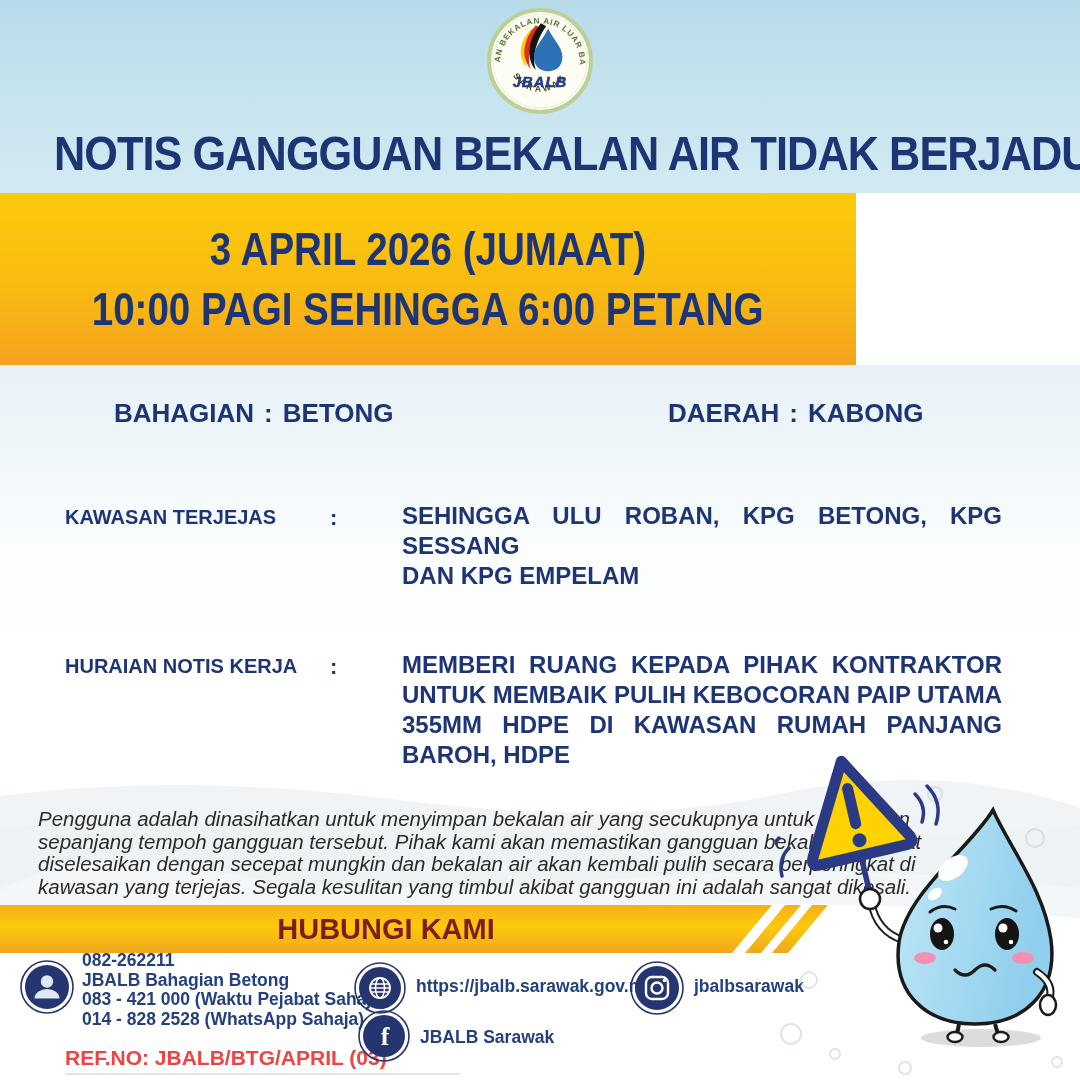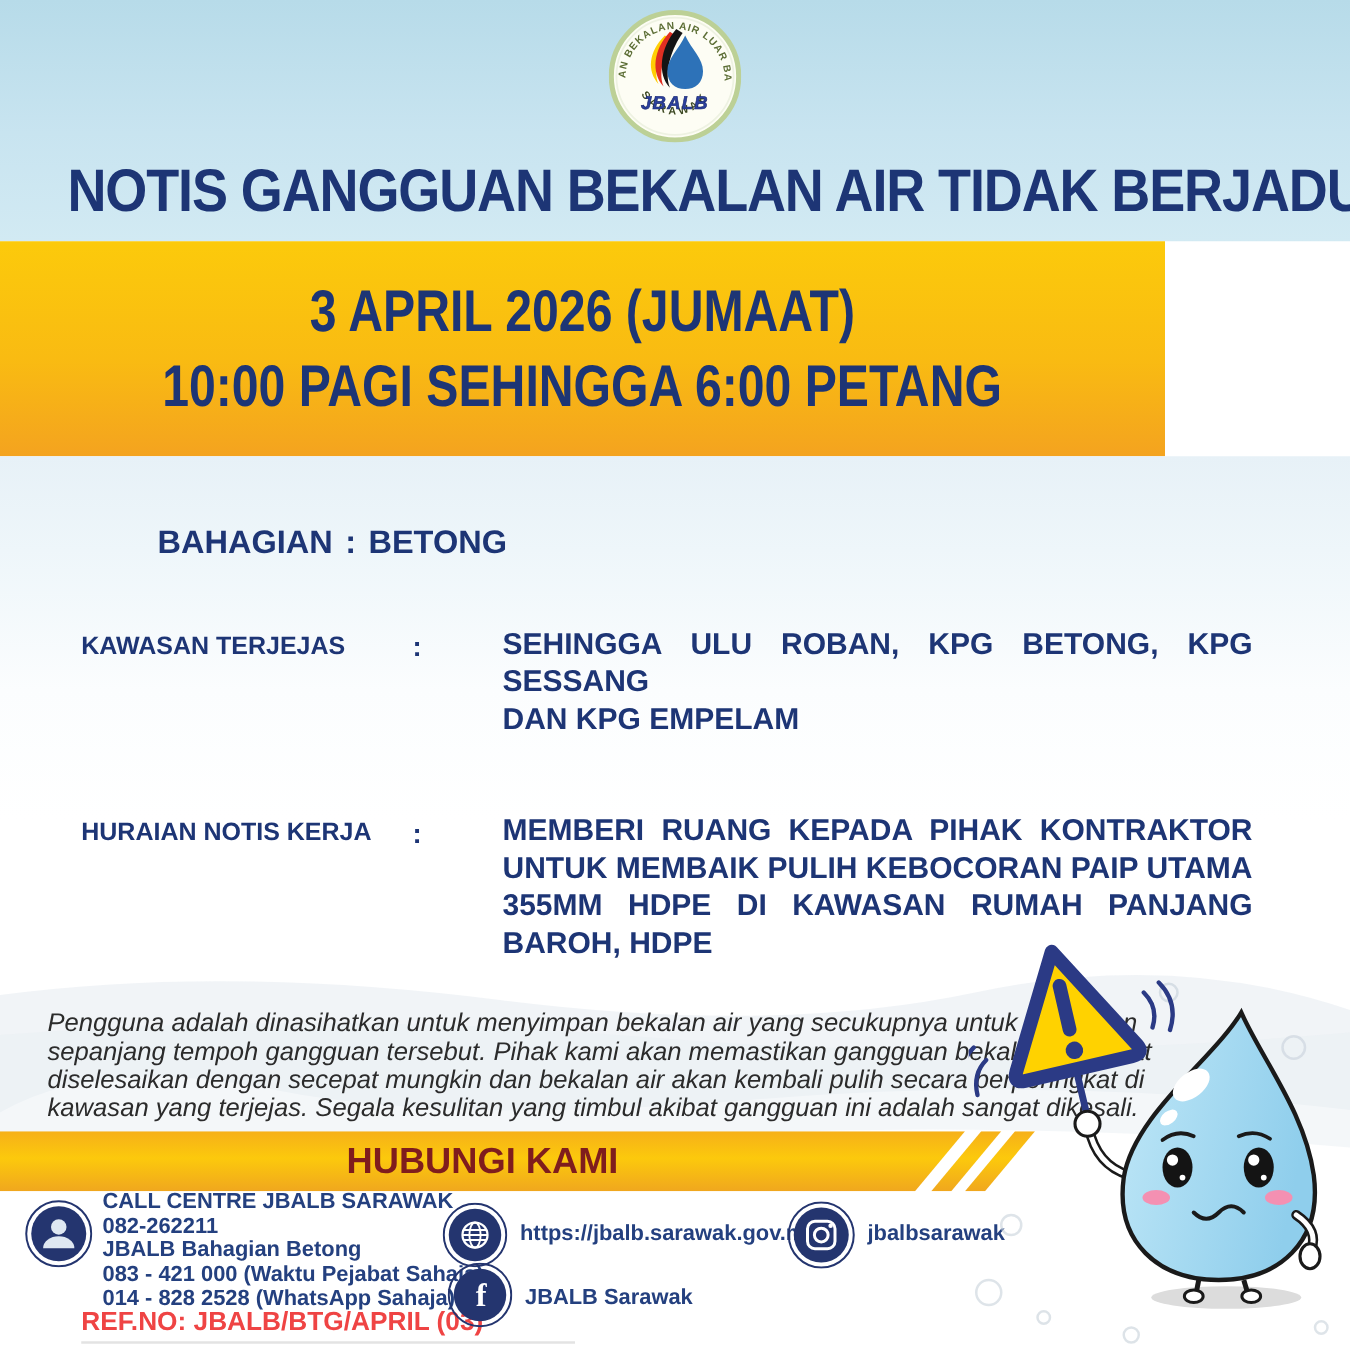--- a/index.html
+++ b/index.html
@@ -9,31 +9,31 @@
 
   
   .top { position:absolute; left:0; top:0; width:1080px; height:193px;
          background:linear-gradient(180deg,#b7dbe9 0%,#c8e4f0 55%,#d2eaf3 100%); }
   .logo { position:absolute; left:487px; top:8px; width:106px; height:106px; }
   .title { position:absolute; left:0; top:126px; width:1080px; text-align:center;
            font-size:48px; font-weight:700; color:#1d3575; letter-spacing:-1px;
            white-space:nowrap; transform:scaleX(0.90); transform-origin:50% 50%; }
 
   
-  .banner { position:absolute; left:0; top:193px; width:932px; height:172px;
+  .banner { position:absolute; left:0; top:193px; width:856px; height:172px;
             background:linear-gradient(180deg,#fcca0b 0%,#f9bb12 55%,#f4a31f 100%);
             display:flex; flex-direction:column; align-items:center; padding-top:26px; }
   .banner .line { font-size:47px; font-weight:700; color:#1d3575; line-height:60px;
                   white-space:nowrap; transform:scaleX(0.82); transform-origin:50% 50%; }
 
   
   .main { position:absolute; left:0; top:365px; width:1080px; height:415px;
           background:linear-gradient(180deg,#e7f1f7 0%,#eef6fa 18%,#fbfdfe 45%,#ffffff 70%); }
   .region-item { position:absolute; top:33px; font-size:26px; font-weight:700; color:#1d3575; white-space:nowrap; }
-  .region-b { left:126px;margin-top:20px; } .region-d { left:668px; }
+  .region-b { left:114px; } .region-d { left:668px; }
   .region-item .sep { margin:0 10px; }
   .dlabel { position:absolute; left:65px; font-size:20px; font-weight:700; color:#1d3575; white-space:nowrap; }
   .dcolon { position:absolute; left:330px; font-size:22px; font-weight:700; color:#1d3575; }
   .dvalue { position:absolute; left:402px; width:600px; font-size:24px; font-weight:700;
             color:#1d3575; line-height:30px; }
   .jline { text-align:justify; text-align-last:justify; }
   .jline.last { text-align-last:left; }
   .row1-label { top:141px; } .row1-colon { top:140px; } .row1-value { top:136px; }
   .row2-label { top:290px; } .row2-colon { top:289px; } .row2-value { top:285px; }
 
@@ -94,20 +94,23 @@
 
   <div class="banner">
     <div class="line">3 APRIL 2026 (JUMAAT)</div>
     <div class="line">10:00 PAGI SEHINGGA 6:00 PETANG</div>
   </div>
 
   <div class="main">
     <div class="region-item region-b">
       <span>BAHAGIAN</span><span class="sep">:</span><span>BETONG</span>
     </div>
+    <div class="region-item region-d">
+      <span>DAERAH</span><span class="sep">:</span><span>KABONG</span>
+    </div>
 
     <div class="dlabel row1-label">KAWASAN TERJEJAS</div>
     <div class="dcolon row1-colon">:</div>
     <div class="dvalue row1-value">
       <div class="jline">SEHINGGA ULU ROBAN, KPG BETONG, KPG SESSANG</div>
       <div class="jline last">DAN KPG EMPELAM</div>
     </div>
 
     <div class="dlabel row2-label">HURAIAN NOTIS KERJA</div>
     <div class="dcolon row2-colon">:</div>
@@ -151,21 +154,20 @@
   </svg>
   <div class="contact-bar-label">HUBUNGI KAMI</div>
 
   <svg class="icon-badge" style="left:20px; top:960px;" width="54" height="54" viewBox="0 0 54 54">
     <circle cx="27" cy="27" r="26" fill="none" stroke="#24356f" stroke-width="1.6"></circle>
     <circle cx="27" cy="27" r="22" fill="#24356f"></circle>
     <circle cx="27" cy="21.5" r="6.2" fill="#dfe8f2"></circle>
     <path d="M14.5 38.5 a12.5 9.5 0 0 1 25 0 Z" fill="#dfe8f2"></path>
   </svg>
   <div class="cc-block">
-    <div class="footer-text">CALL CENTRE JBALB SARAWAK</div>
     <div class="footer-text">082-262211</div>
     <div class="footer-text">JBALB Bahagian Betong</div>
     <div class="footer-text">083 - 421 000 (Waktu Pejabat Sahaja)</div>
     <div class="footer-text">014 - 828 2528 (WhatsApp Sahaja)</div>
   </div>
   <div class="ref-no">REF.NO: JBALB/BTG/APRIL (03)</div>
   <div class="bottom-rule"></div>
 
   <svg class="icon-badge" style="left:354px; top:962px;" width="52" height="52" viewBox="0 0 52 52">
     <circle cx="26" cy="26" r="25" fill="none" stroke="#24356f" stroke-width="1.6"></circle>

